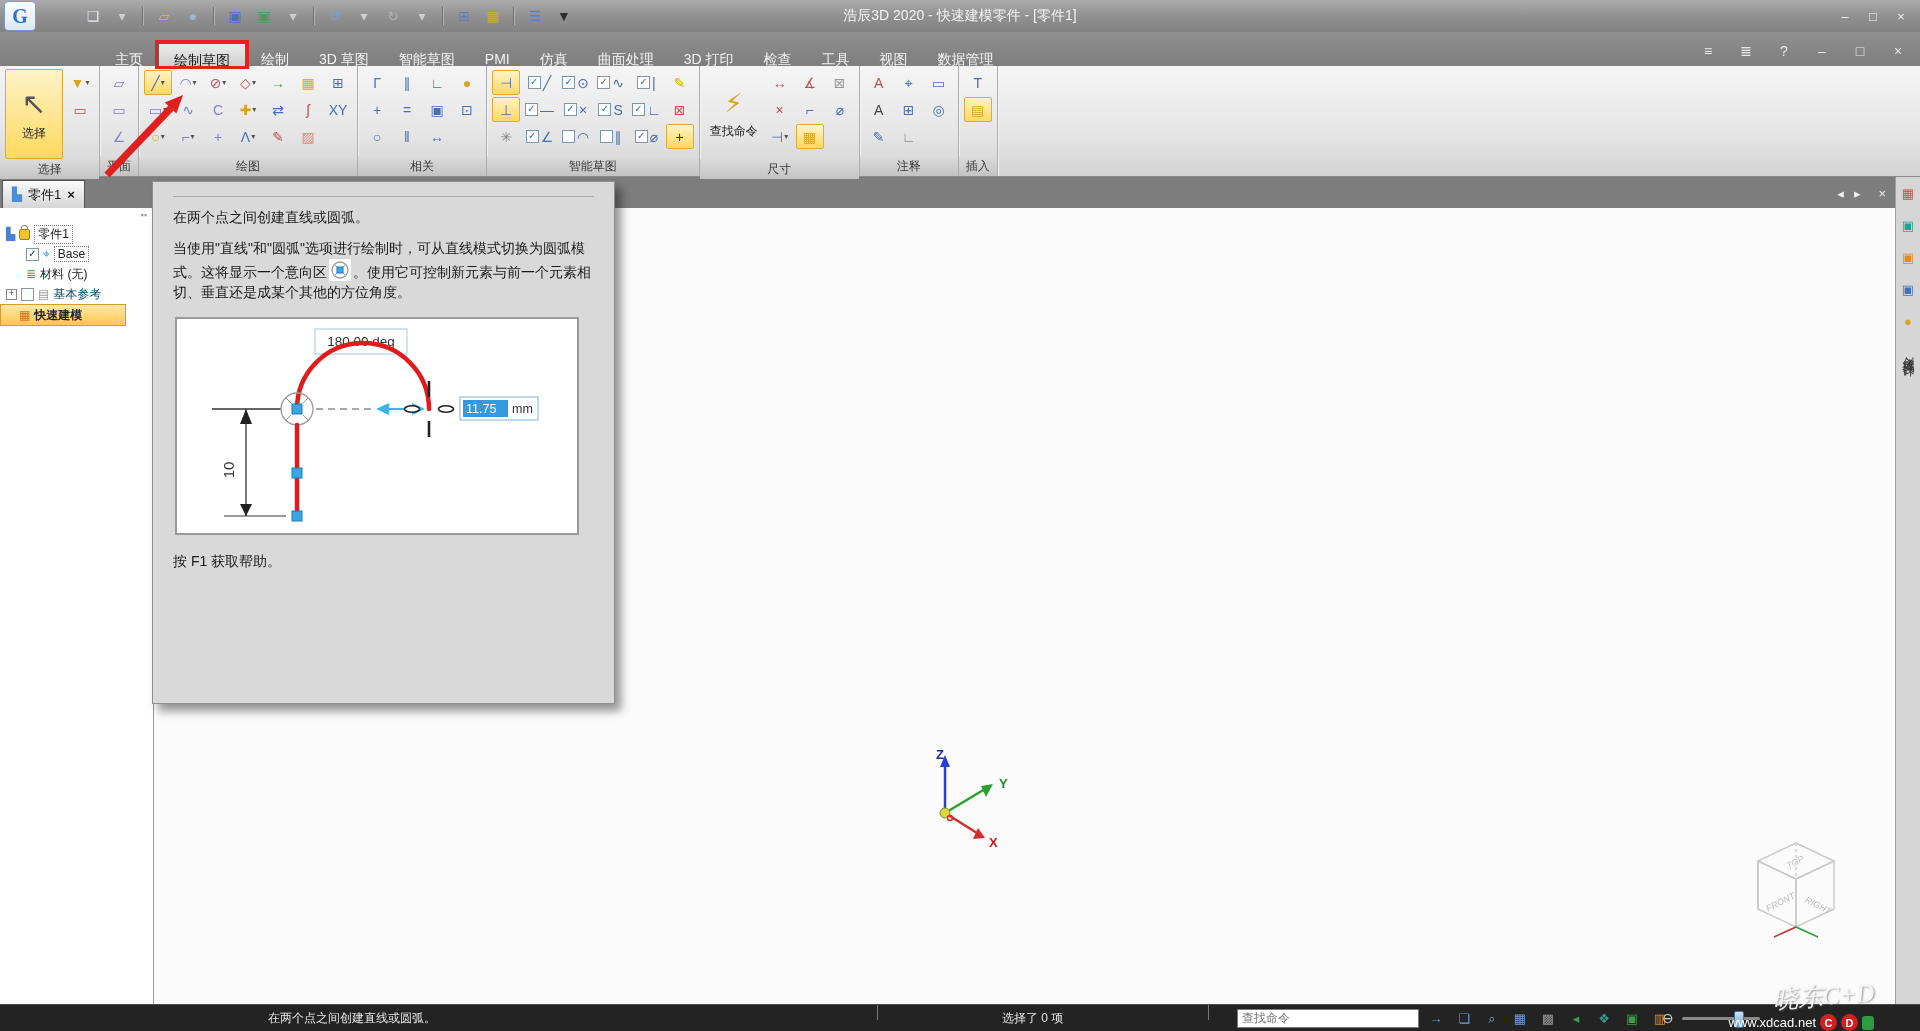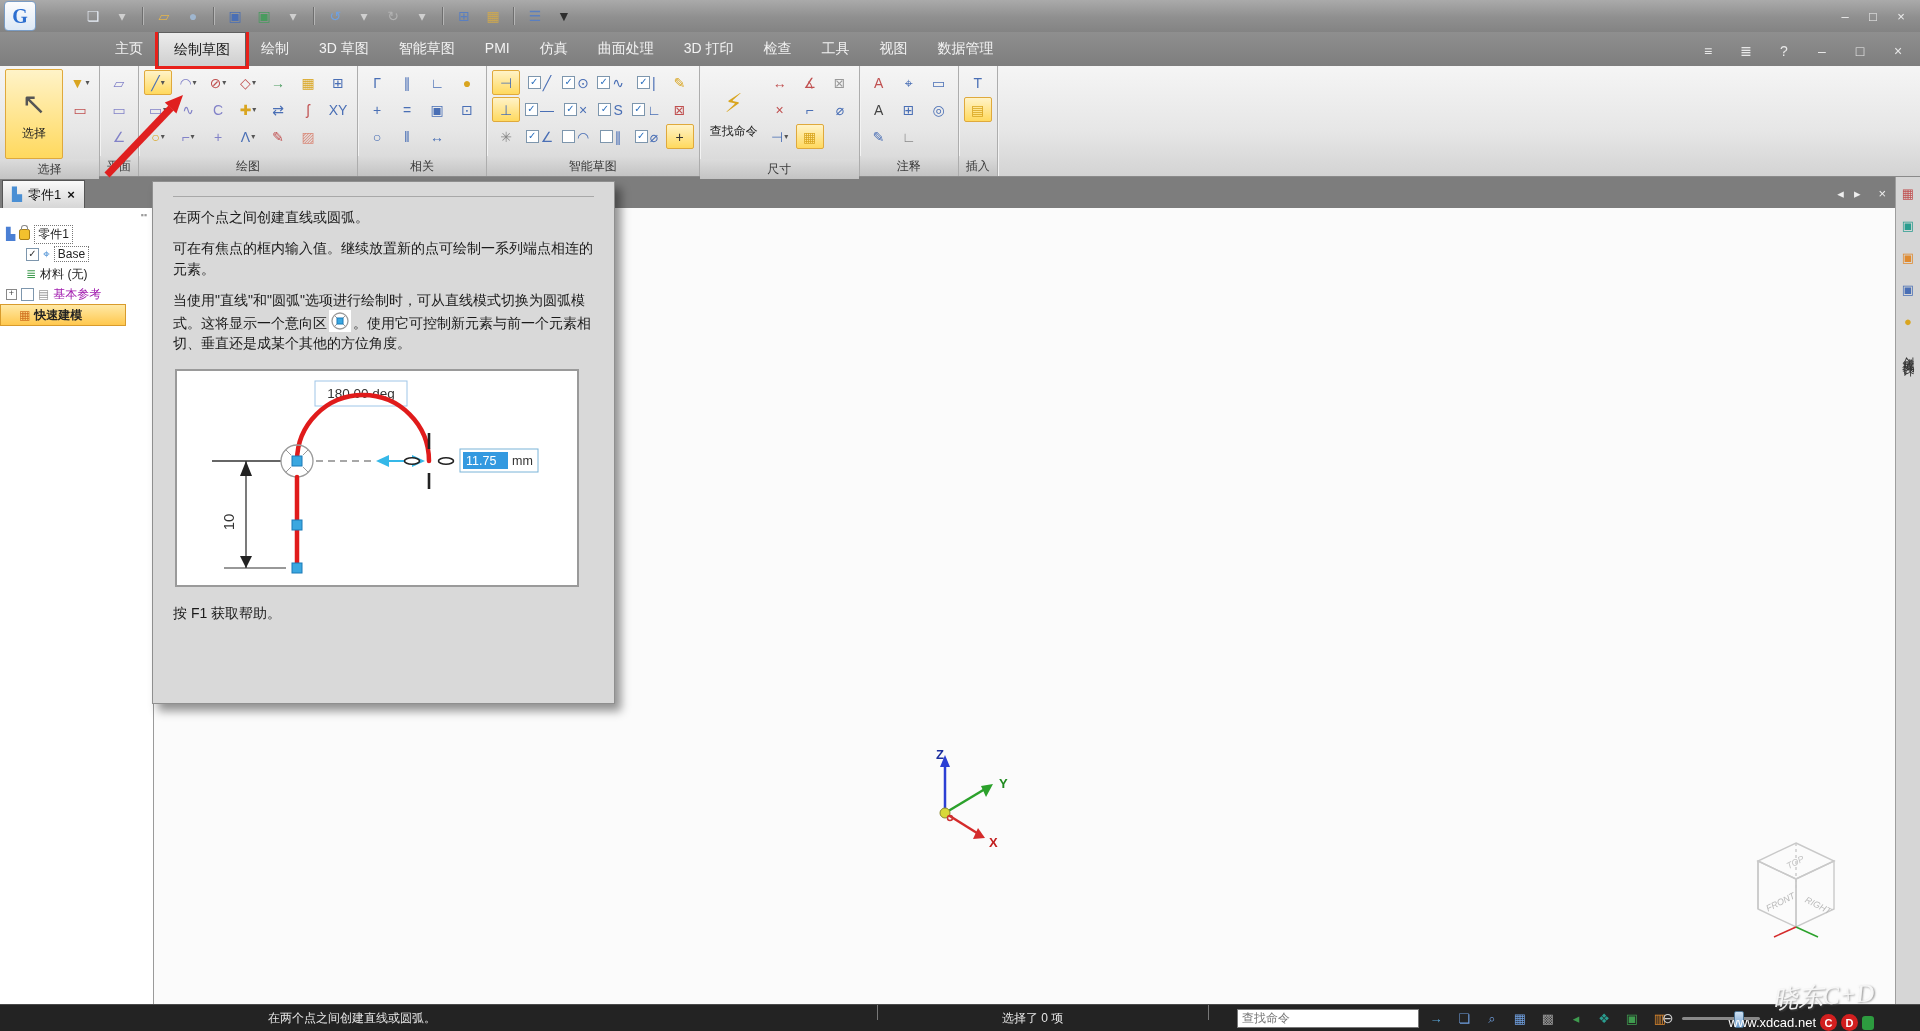--- a/index.html
+++ b/index.html
@@ -15,21 +15,21 @@
   .qat{display:flex;align-items:center;gap:3px;margin-left:40px;}
   .qat .icon-btn{background:transparent;border:none;}
   .qsep{width:1px;height:18px;background:#6f6f6f;border-right:1px solid #b5b5b5;margin:0 4px;display:inline-block;}
   .wintitle{position:absolute;left:0;right:0;text-align:center;color:#f4f4f4;font-size:14px;pointer-events:none;}
   .winbtns{margin-left:auto;display:flex;gap:2px;margin-right:6px;z-index:2;}
   .winbtn{width:26px;height:20px;color:#efefef;font-size:13px;display:flex;align-items:center;justify-content:center;}
 
   
   .tabrow{position:absolute;top:32px;left:0;right:0;height:34px;
     background:linear-gradient(#8f8f8f,#7e7e7e);display:flex;align-items:stretch;padding-left:100px;z-index:9;}
-  .tab{padding:8px 15px 6px;font-size:14px;color:#f2f2f2;white-space:nowrap;}
+  .tab{padding:8px 15px 6px;font-size:14px;color:#f2f2f2;white-space:nowrap;margin-top:11px;}
   .tab.active{background:linear-gradient(#ececec,#cfcfcf);color:#1a1a1a;border:1px solid #5f5f5f;border-bottom:none;
     outline:3px solid #e8201a;outline-offset:0px;}
   .tabstrip-right{position:absolute;right:8px;top:38px;display:flex;gap:10px;z-index:11;}
   .tabstrip-right .icon-btn{color:#e8e8e8;}
 
   
   .ribbon{position:absolute;top:66px;left:0;right:0;height:110px;
     background:linear-gradient(#f5f5f5,#e6e6e6 60%,#d3d3d3);display:flex;z-index:8;border-bottom:1px solid #8a8a8a;}
   .group{display:flex;flex-direction:column;border-right:1px solid #adadad;box-shadow:1px 0 0 #f3f3f3;}
   .group-body{flex:1;display:flex;align-items:flex-start;padding:3px 5px 0;gap:3px;}
@@ -72,21 +72,21 @@
   .sel-box{border:1px dotted #777;padding:0 3px;background:#fff;}
   .tree-cb{width:11px;height:11px;border:1px solid #7d96ad;background:#fff;font-size:10px;line-height:10px;
     color:#333;text-align:center;font-weight:bold;flex:none;}
   .expander{width:9px;height:9px;border:1px solid #888;background:#fff;font-size:9px;line-height:7px;
     text-align:center;color:#444;flex:none;}
   .t-ico{font-size:12px;flex:none;}
   .mini-lock{width:9px;height:9px;background:#f2c12e;border:1px solid #a87f18;border-radius:2px;position:relative;flex:none;}
   .mini-lock::before{content:"";position:absolute;top:-5px;left:1px;width:5px;height:4px;
     border:1px solid #8a8a8a;border-bottom:none;border-radius:3px 3px 0 0;}
   .trow.hlrow{background:linear-gradient(#ffe9a6,#ffc84e);border:1px solid #d89b2c;font-weight:bold;width:118px;}
-  .trow.dim span.lbl{color:#a21caf;}
+  .trow.dim span.lbl{color:#0c4a6e;}
 
   
   .popup{position:absolute;left:152px;top:181px;width:463px;height:523px;box-sizing:border-box;
     background:#d9d9d9;border:1px solid #8f8f8f;box-shadow:6px 7px 9px rgba(0,0,0,.42);
     padding:14px 20px 10px;z-index:30;color:#1a1a1a;}
   .pop-head{display:flex;align-items:center;gap:14px;margin:6px 0 10px 2px;}
   .pop-title{font-size:21px;color:#3c3c3c;}
   .pop-hr{border:none;border-top:1px solid #a8a8a8;margin:0 0 10px;}
   .pop-p{font-size:14px;line-height:1.45;margin:0 0 11px;}
   .intent-ico{vertical-align:-4px;margin:0 2px;background:#fff;padding:1px;}
@@ -166,20 +166,21 @@
         <span class="g" style="color: rgb(207, 168, 78);">▦</span>
       </span>
       <span class="qsep"></span>
       <span class="icon-btn">
         <span class="g" style="color: rgb(90, 127, 192);">☰</span>
       </span>
       <span class="icon-btn">
         <span class="g" style="color: rgb(46, 46, 46);">▼</span>
       </span>
     </div>
+  <div class="wintitle">浩辰3D 2020 - 快速建模零件 - [零件1]</div>
   <div class="winbtns">
     <span class="winbtn">–</span>
     <span class="winbtn">□</span>
     <span class="winbtn">×</span>
   </div>
 </div>
 
 <div class="tabrow">
     <span class="tab">主页</span>
     <span class="tab active">绘制草图</span>
@@ -629,21 +630,20 @@
   <div class="trow hlrow">
     <span class="indent" style="width:8px"></span>
     <span class="t-ico" style="color:#d07020">▦</span>
     <span class="lbl">快速建模</span>
   </div>
 </div>
 
 <div class="popup">
   <hr class="pop-hr">
   <p class="pop-p">在两个点之间创建直线或圆弧。</p>
-  <p class="pop-p">可在有焦点的框内输入值。继续放置新的点可绘制一系列端点相连的元素。</p>
   <p class="pop-p"><span>当使用"直线"和"圆弧"选项进行绘制时，可从直线模式切换为圆弧模式。这将显示一个意向区</span><svg class="intent-ico" width="20" height="20">
         <circle cx="10" cy="10" r="8" fill="none" stroke="#9a9a9a" stroke-width="1.3"></circle>
         <line x1="4.3" y1="4.3" x2="7.2" y2="7.2" stroke="#9a9a9a"></line>
         <line x1="15.7" y1="4.3" x2="12.8" y2="7.2" stroke="#9a9a9a"></line>
         <line x1="4.3" y1="15.7" x2="7.2" y2="12.8" stroke="#9a9a9a"></line>
         <line x1="15.7" y1="15.7" x2="12.8" y2="12.8" stroke="#9a9a9a"></line>
         <rect x="7" y="7" width="6" height="6" fill="#3aa7e0" stroke="#1b7ab8"></rect>
       </svg><span>。使用它可控制新元素与前一个元素相切、垂直还是成某个其他的方位角度。</span></p>
 
   <svg class="pop-img" viewBox="0 0 402 216">

